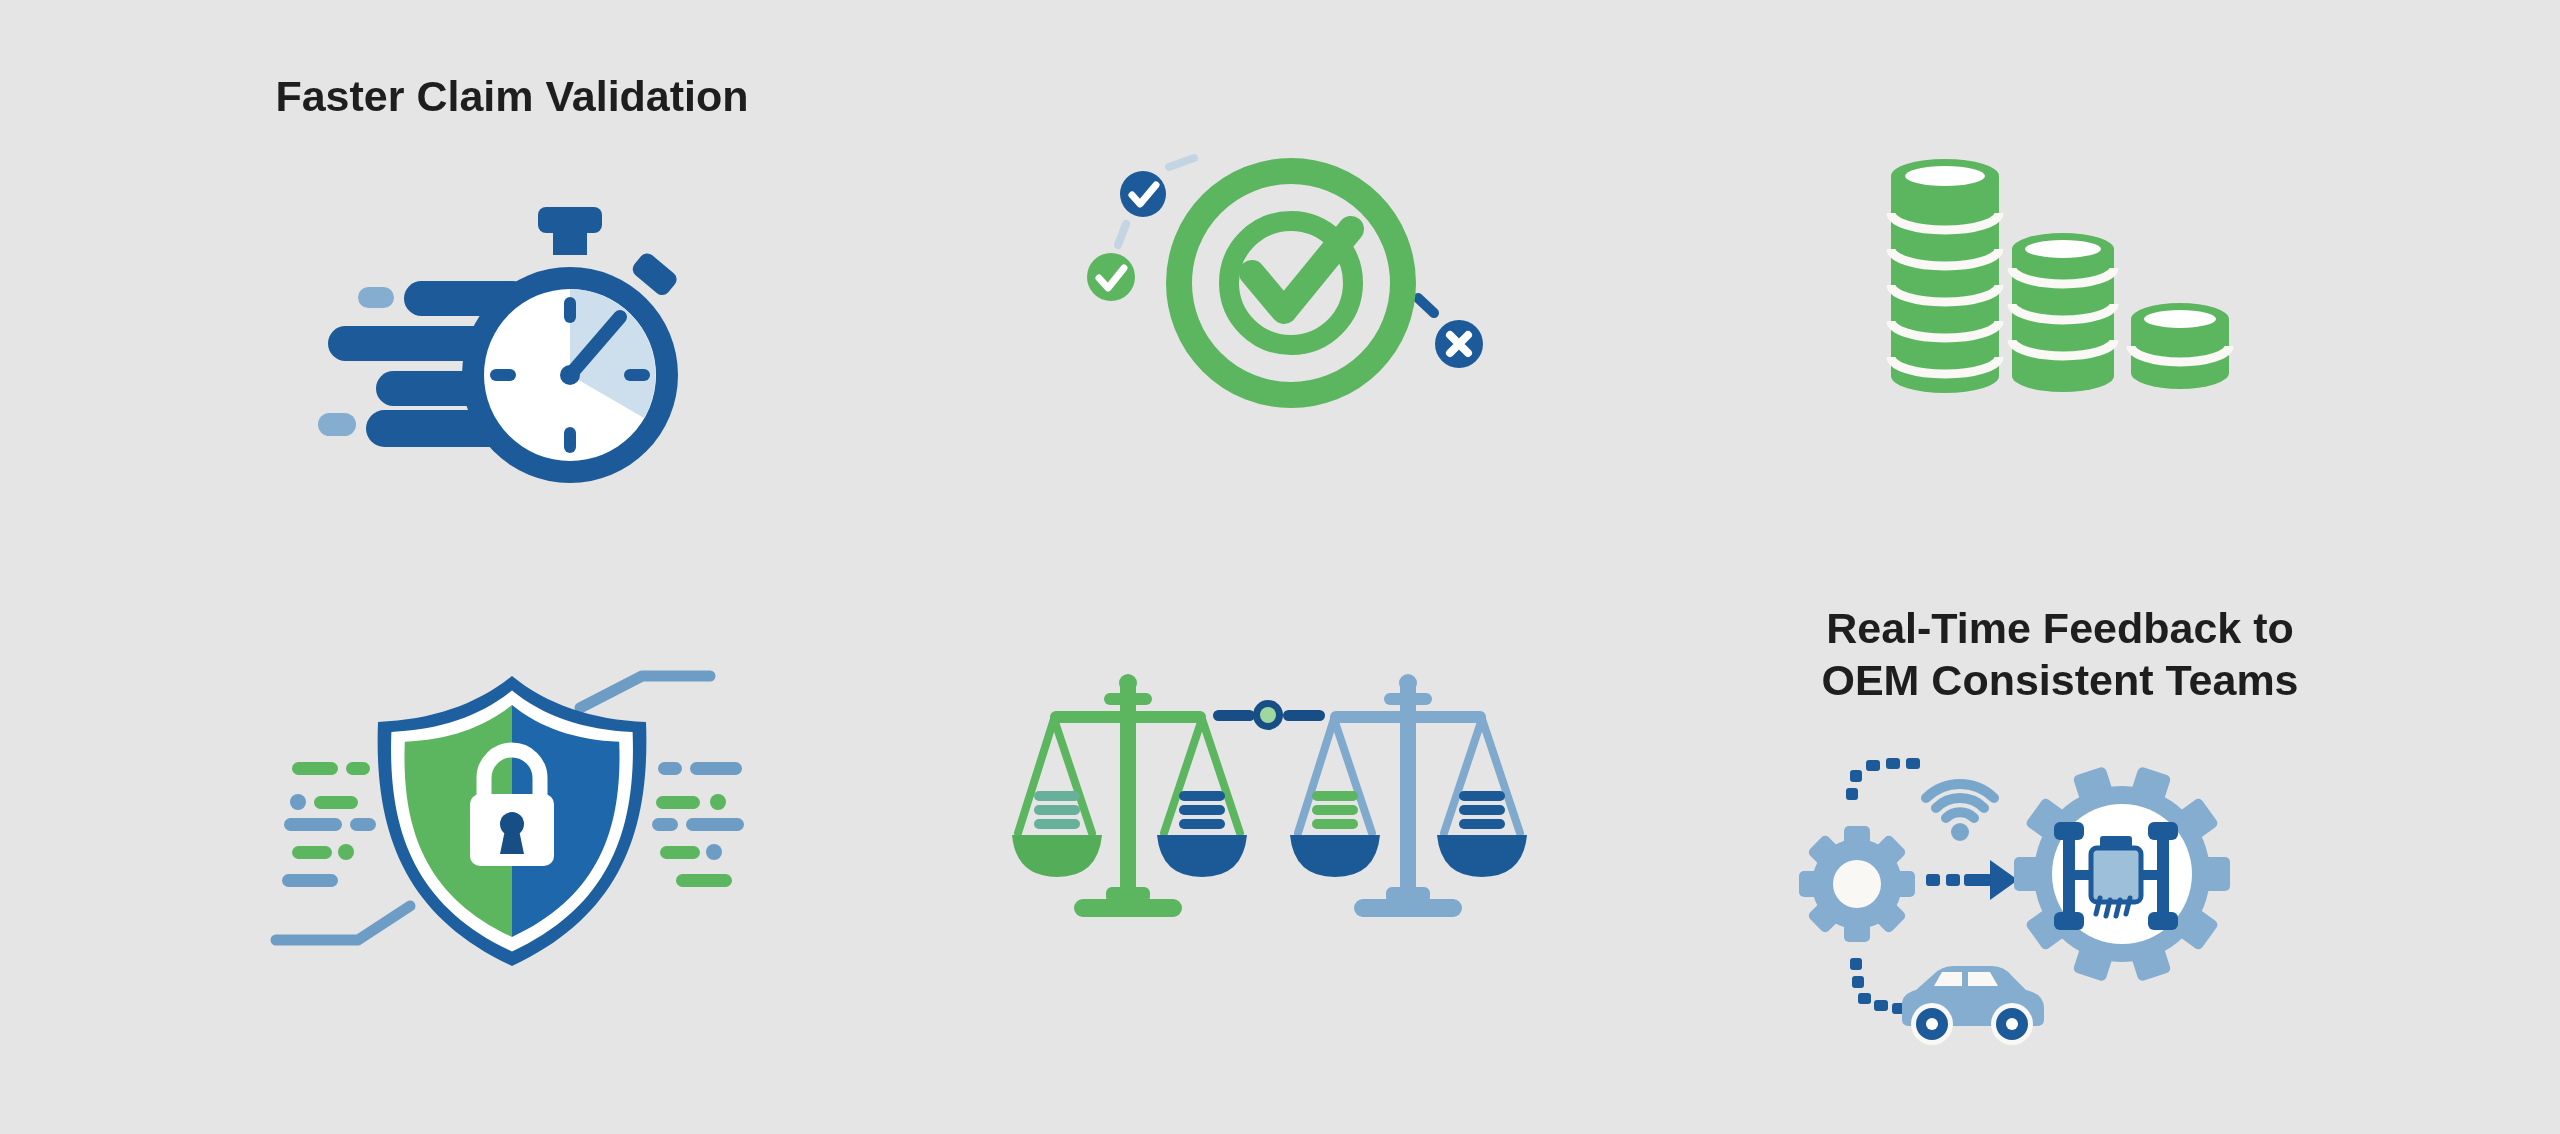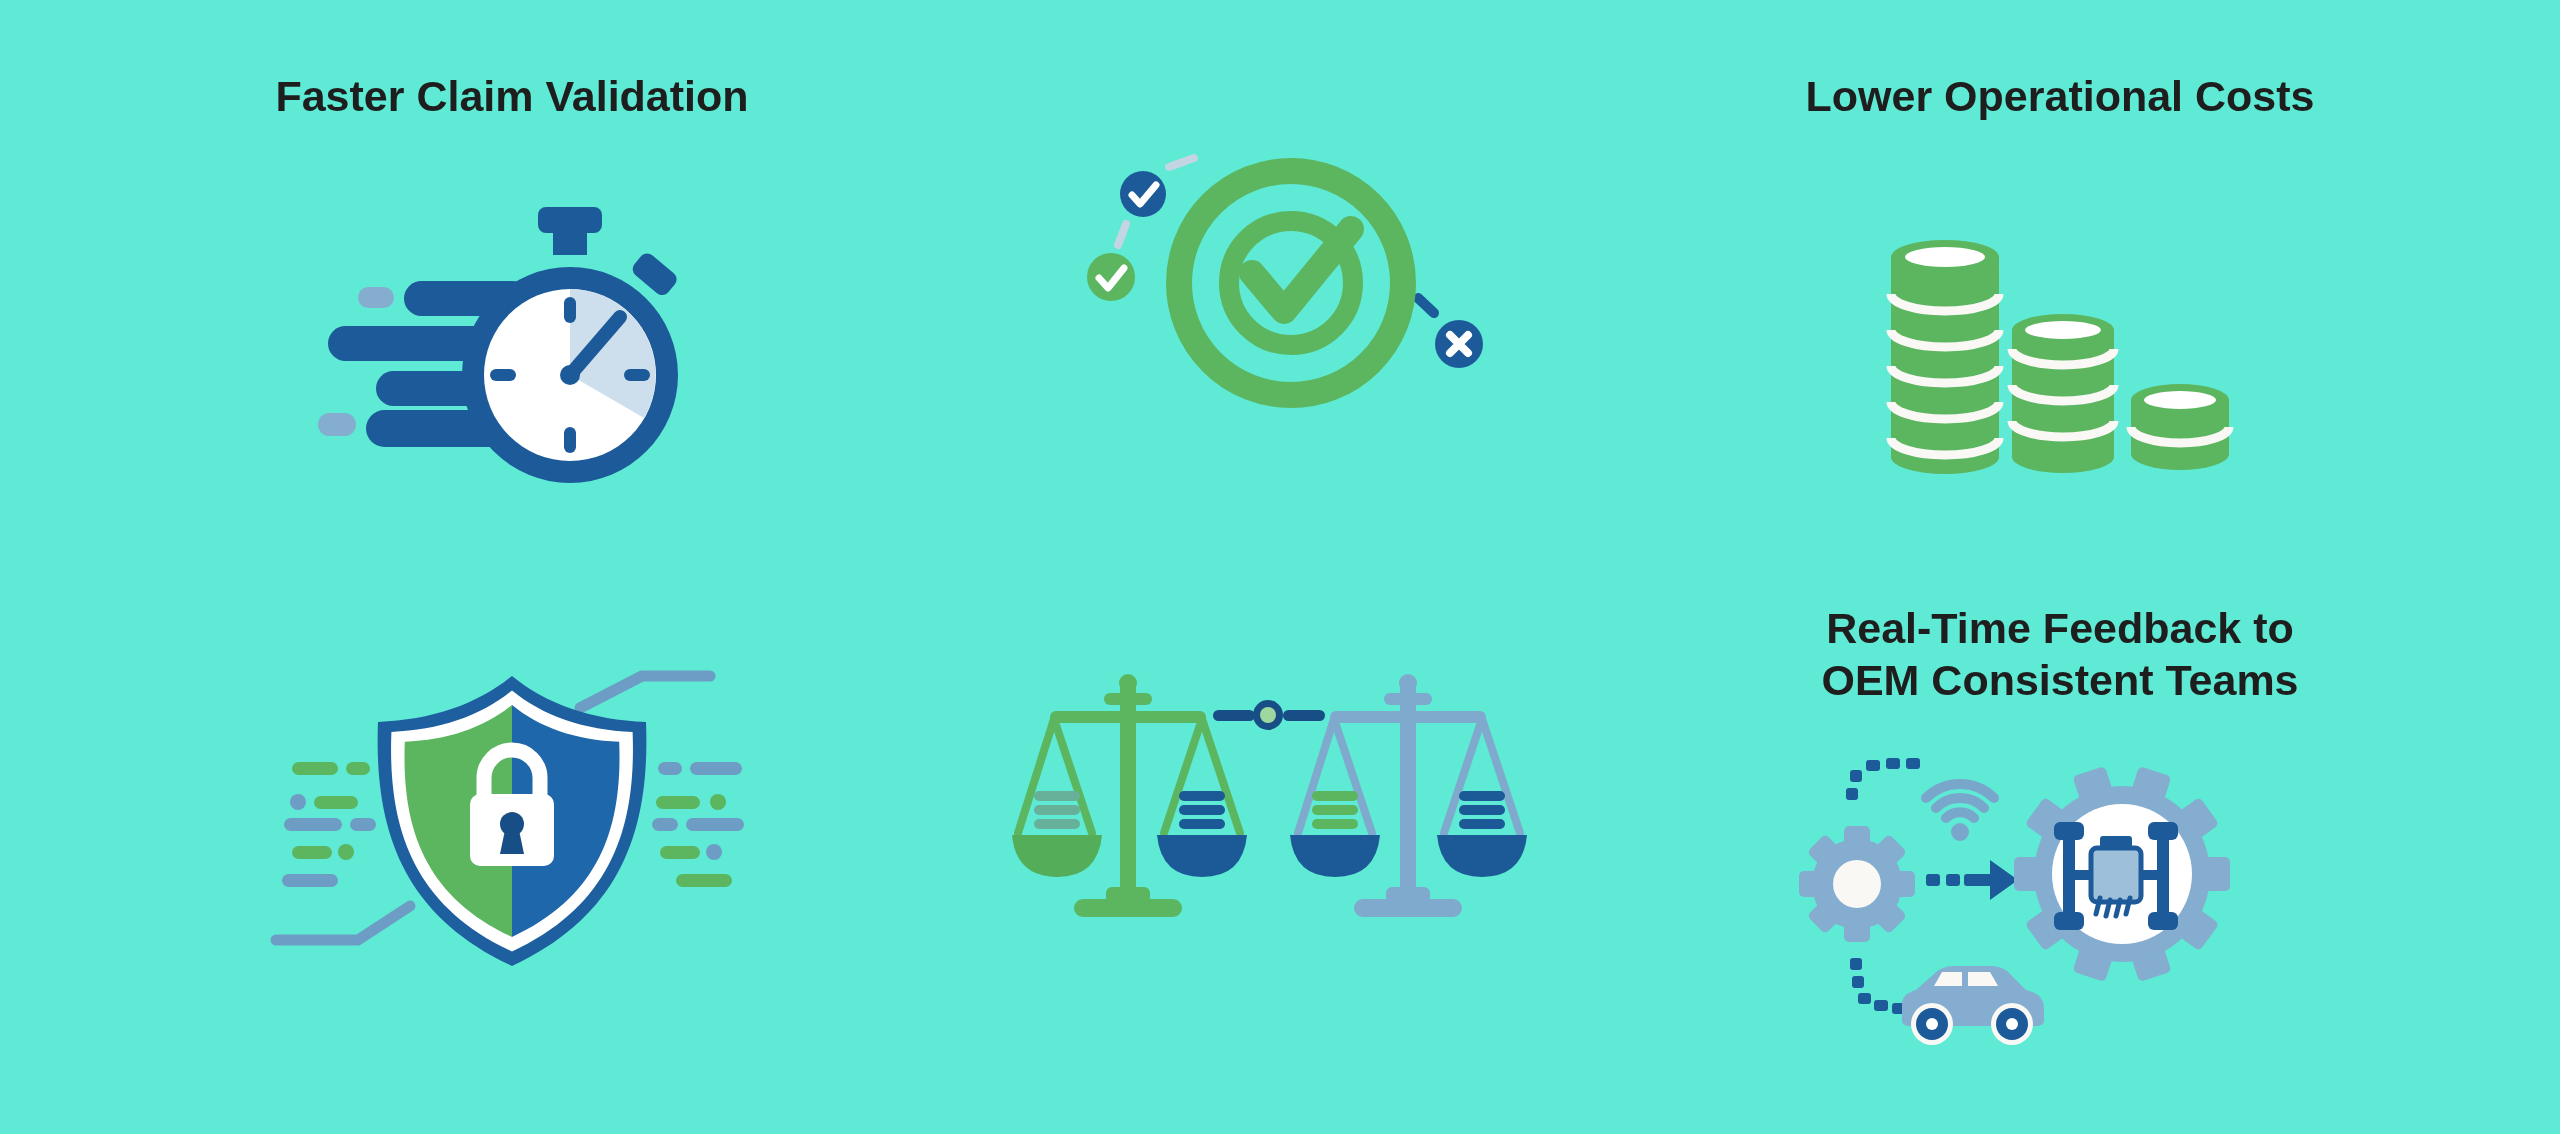--- a/index.html
+++ b/index.html
@@ -1,16 +1,16 @@
 <!DOCTYPE html>
 <html><head>
 <meta charset="utf-8">
 <style>
   html,body{margin:0;padding:0;}
-  .canvas{position:relative;width:2560px;height:1134px;background:#5eead4;overflow:hidden;
+  .canvas{position:relative;width:2560px;height:1134px;background:#e5e5e5;overflow:hidden;
           font-family:"Liberation Sans","DejaVu Sans",sans-serif;}
   .grid{position:absolute;left:125px;top:0;width:2322px;height:1134px;
         display:grid;grid-template-columns:repeat(3,774px);grid-template-rows:562px 572px;}
   .card{display:flex;flex-direction:column;align-items:center;}
   .title-box{margin-top:30px;height:132px;display:flex;align-items:center;justify-content:center;}
   .card.row2 .title-box{margin-top:26px;}
   .card-title{margin:0;font-size:43px;font-weight:700;color:#1e1e1e;line-height:1.22;
               text-align:center;white-space:pre-line;letter-spacing:0;}
   .icon-box{flex:1;display:flex;align-items:center;justify-content:center;}
   svg{display:block;}
@@ -75,23 +75,20 @@
           <circle cx="45" cy="136" r="24" fill="#5cb55f"></circle>
           <path d="M33,137 L42,147 L58,127" fill="none" stroke="#ffffff" stroke-width="7" stroke-linecap="round" stroke-linejoin="round"></path>
 
           <circle cx="393" cy="203" r="24" fill="#1d5a99"></circle>
           <path d="M384,194 L402,212 M402,194 L384,212" stroke="#ffffff" stroke-width="8" stroke-linecap="round" fill="none"></path>
         </svg>
       </div>
     </div>
 
     <div class="card row1">
-      <div class="title-box">
-        <h2 class="card-title">Lower Operational Costs</h2>
-      </div>
       <div class="icon-box">
         <svg width="500" height="300" viewBox="0 0 500 300">
           <g fill="#5cb55f">
 
             <path d="M81,45 L81,245 A54,17 0 0 0 189,245 L189,45 Z"></path>
             <ellipse cx="135" cy="45" rx="54" ry="17"></ellipse>
 
             <path d="M202,118 L202,245 A51,16 0 0 0 304,245 L304,118 Z"></path>
             <ellipse cx="253" cy="118" rx="51" ry="16"></ellipse>
 

